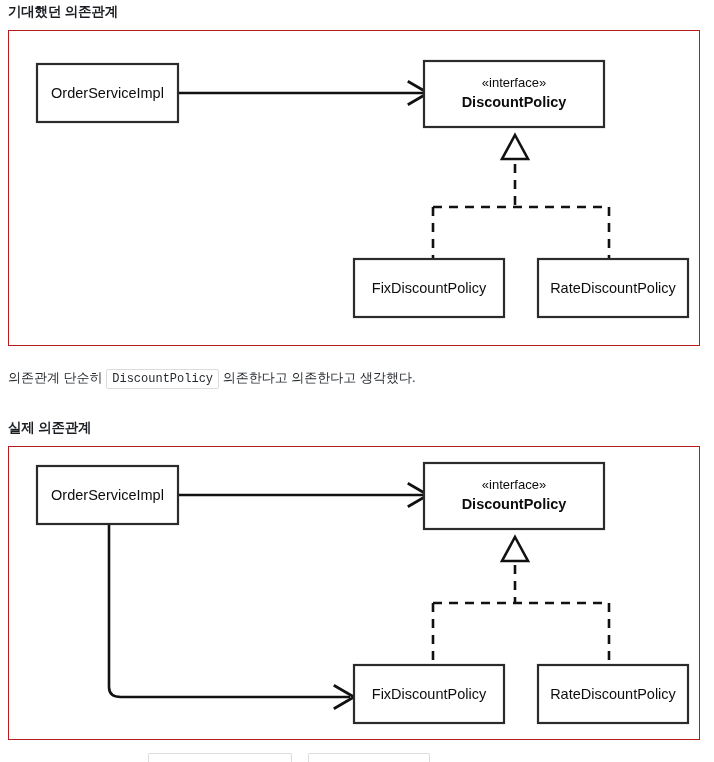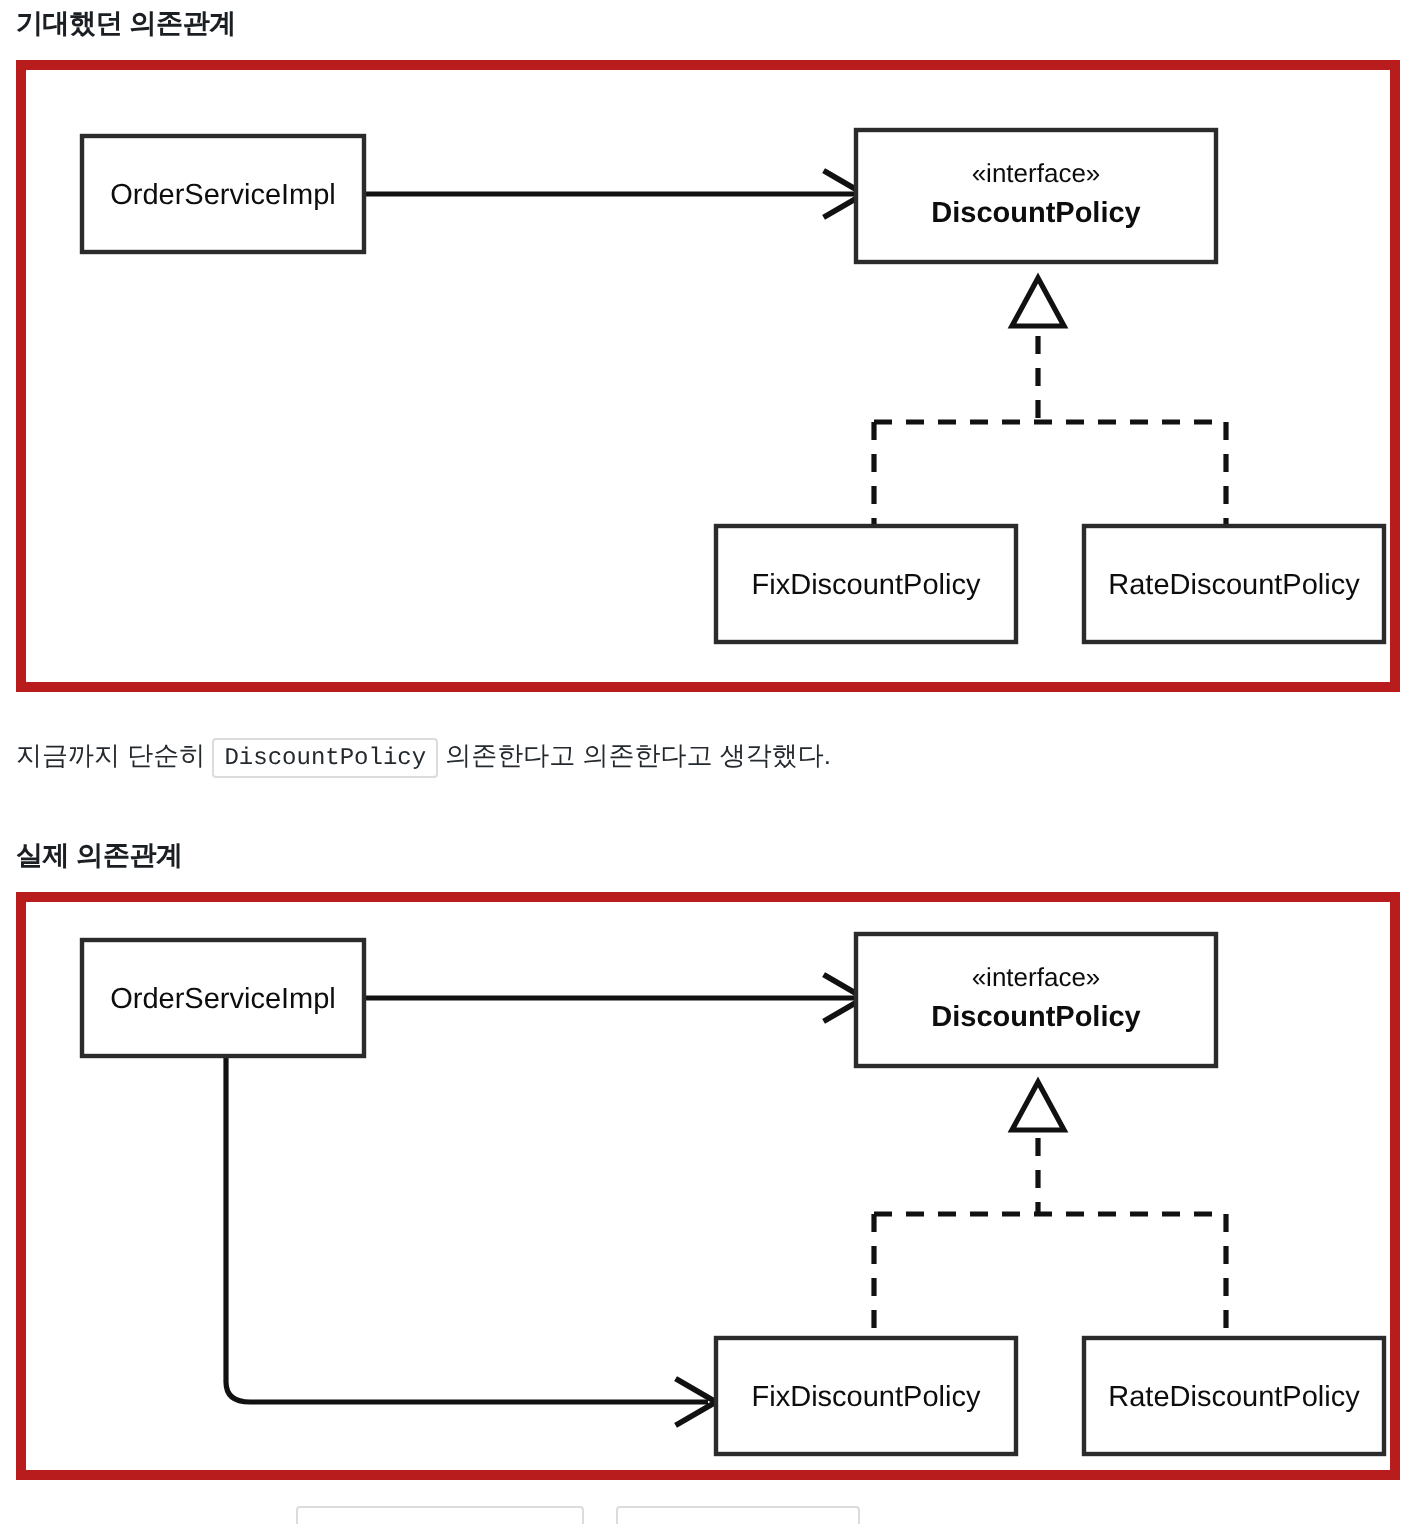--- a/index.html
+++ b/index.html
@@ -30,21 +30,21 @@
     line-height: 1.25;
     margin: 0;
     padding: 0;
   }
   .h-one { position: absolute; left: 8px; top: 4px; }
   .h-two { position: absolute; left: 8px; top: 420px; }
 
   .diagram-box {
     position: absolute;
     box-sizing: border-box;
-    border: 5px solid #b91c1c;
+    border: 1px solid #b91c1c;
     background: #ffffff;
   }
   .diagram-one { left: 8px; top: 30px; width: 692px; height: 316px; }
   .diagram-two { left: 8px; top: 446px; width: 692px; height: 294px; }
   .diagram-box svg { display: block; }
 
   .prose {
     position: absolute;
     left: 8px;
     top: 355px;
@@ -166,21 +166,21 @@
 
       <rect class="uml-box" x="345" y="228" width="150" height="58"></rect>
       <text class="cls-name" x="420" y="262" text-anchor="middle">FixDiscountPolicy</text>
 
       <rect class="uml-box" x="529" y="228" width="150" height="58"></rect>
       <text class="cls-name" x="604" y="262" text-anchor="middle">RateDiscountPolicy</text>
     </svg>
   </div>
 
   <p class="prose">
-    <span>지금까지 단순히 </span><span class="code">DiscountPolicy</span><span> 의존한다고 의존한다고 생각했다.</span>
+    <span>의존관계 단순히 </span><span class="code">DiscountPolicy</span><span> 의존한다고 의존한다고 생각했다.</span>
   </p>
 
   <h3 class="heading h-two">실제 의존관계</h3>
 
   <div class="diagram-box diagram-two">
     <svg width="690" height="292" viewBox="0 0 690 292" xmlns="http://www.w3.org/2000/svg">
 
       <line class="solid-link" x1="169" y1="48" x2="415" y2="48"></line>
       <path class="arrow-open" d="M 400 37 L 419 48 L 400 59"></path>
 

